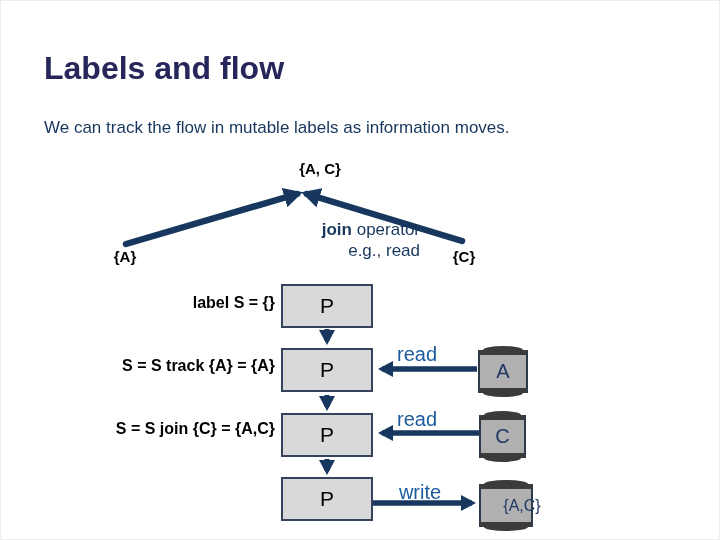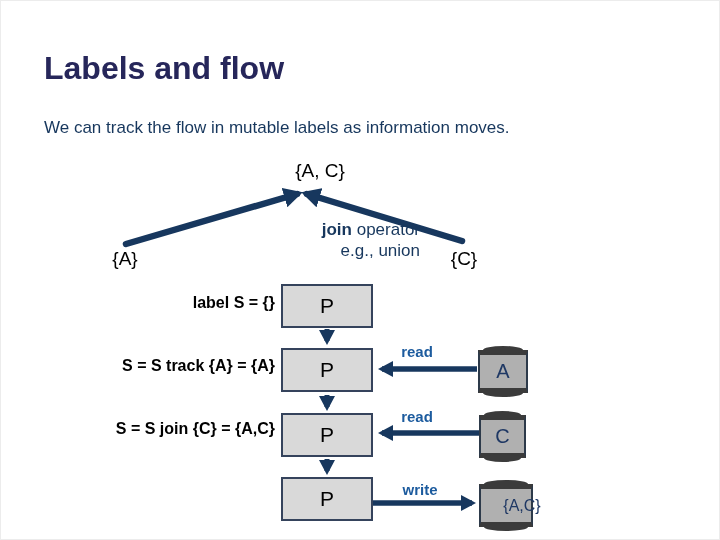--- a/index.html
+++ b/index.html
@@ -11,41 +11,41 @@
   .title{
     position:absolute;left:44px;top:50px;margin:0;
     font-size:32px;font-weight:700;letter-spacing:0;
     color:var(--title,#26265a);
   }
   .subtitle{
     position:absolute;left:43px;top:117px;margin:1px;
     font-size:17px;color:var(--subtitle,#17375d);
   }
   .blk-label{
-    position:absolute;font-size:19px;font-weight:400;color:var(--black_text,#000);
+    position:absolute;font-size:15px;font-weight:700;color:var(--black_text,#000);
     text-align:center;
   }
   .join-note{
     position:absolute;left:240px;top:219px;width:180px;text-align:right;
     font-size:17px;line-height:21px;color:var(--subtitle,#17375d);
   }
   .join-note .b{font-weight:700;}
   .annotation{
     position:absolute;left:40px;width:235px;text-align:right;
     font-size:16px;font-weight:700;color:var(--black_text,#000);
   }
   .pbox{
     position:absolute;left:281px;width:92px;height:44px;box-sizing:border-box;
     background:var(--box_fill,#d9d9d9);border:2px solid var(--box_border,#35435c);
     display:flex;align-items:center;justify-content:center;
     font-size:21px;color:var(--black_text,#000);
   }
   .edge-label{
     position:absolute;width:70px;text-align:center;
-    font-size:15px;font-weight:700;color:var(--readwrite,#1c5b9e);
+    font-size:20px;font-weight:400;color:var(--readwrite,#1c5b9e);
   }
   .cyl{
     position:absolute;box-sizing:border-box;
     background:var(--cyl_fill,#b0b0b0);
     border:2px solid var(--cyl_border,#2d3a4a);
     border-top:5px solid var(--cyl_cap,#3b3b3b);
     border-bottom:5px solid var(--cyl_cap,#3b3b3b);
     display:flex;align-items:center;justify-content:center;
     color:var(--store_text,#1f3864);
   }
@@ -85,21 +85,21 @@
     <line x1="327" y1="459" x2="327" y2="471" stroke-width="5" marker-end="url(#ah)"></line>
     <line x1="477" y1="369" x2="382" y2="369" stroke-width="5.5" marker-end="url(#ah)"></line>
     <line x1="481" y1="433" x2="382" y2="433" stroke-width="5.5" marker-end="url(#ah)"></line>
     <line x1="373" y1="503" x2="472" y2="503" stroke-width="5.5" marker-end="url(#ah)"></line>
   </svg>
 
   <div class="blk-label" style="left:270px;top:160px;width:100px;">{A, C}</div>
 
   <div class="join-note">
     <div><span class="b">join</span><span> operator</span></div>
-    <div>e.g., union</div>
+    <div>e.g., read</div>
   </div>
 
   <div class="blk-label" style="left:90px;top:248px;width:70px;">{A}</div>
   <div class="blk-label" style="left:429px;top:248px;width:70px;">{C}</div>
 
   <div class="annotation" style="top:294px;">label S = {}</div>
   <div class="annotation" style="top:357px;">S = S track {A} = {A}</div>
   <div class="annotation" style="top:420px;">S = S join {C} = {A,C}</div>
 
   <div class="pbox" style="top:284px;">P</div>

